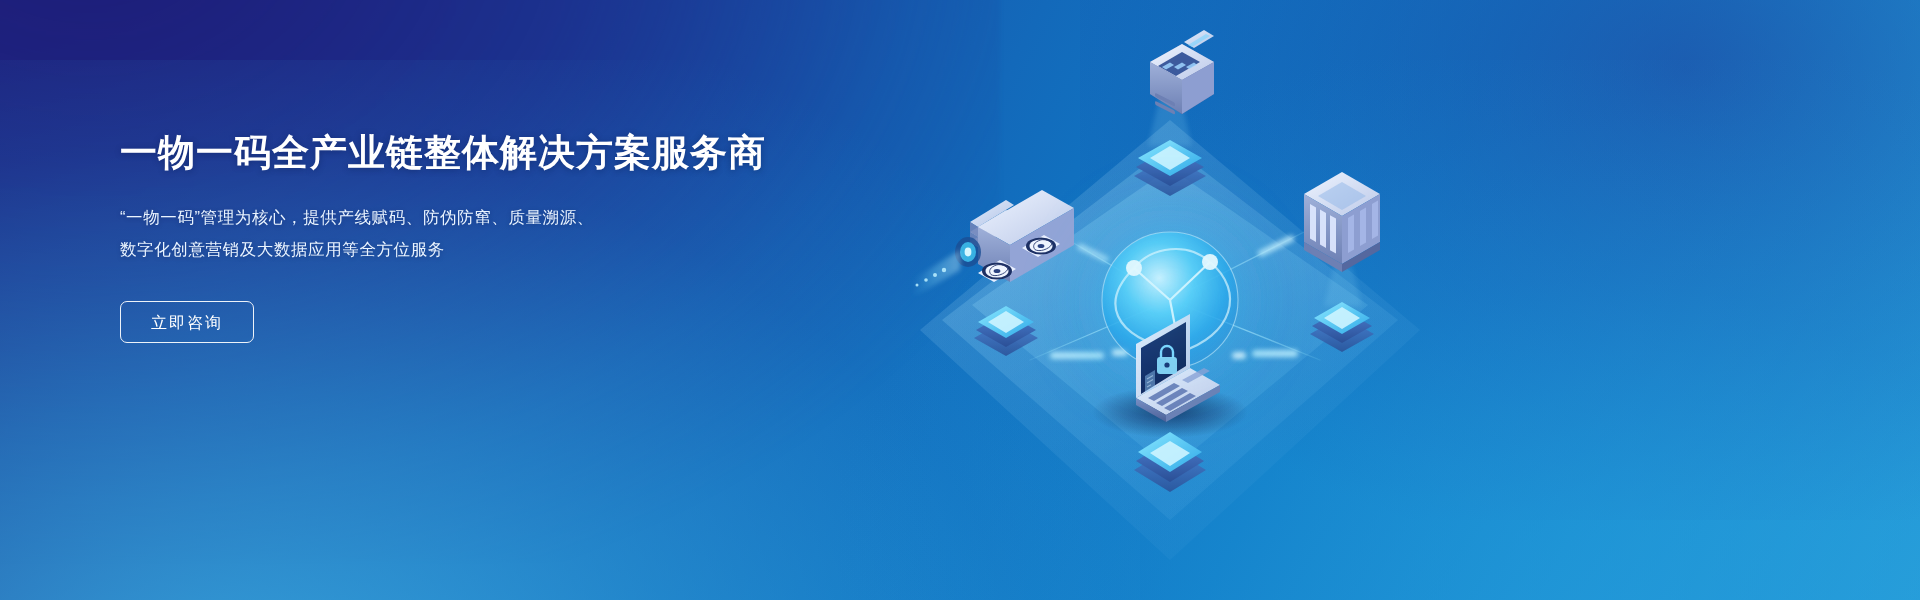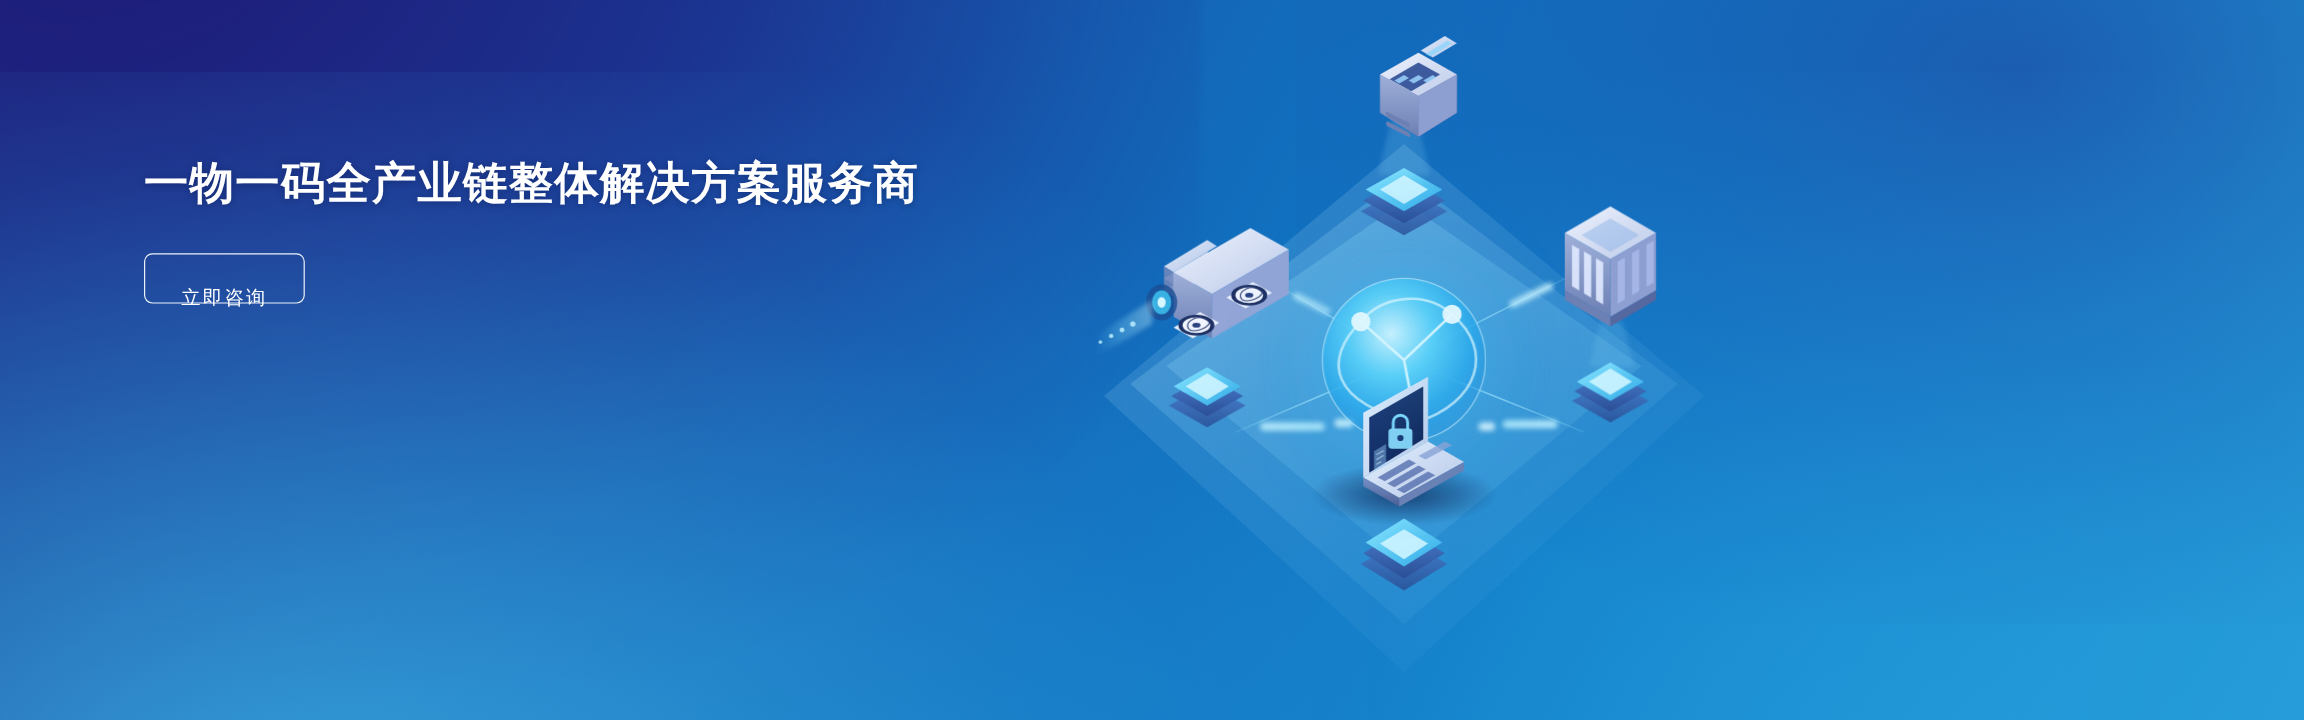--- a/index.html
+++ b/index.html
@@ -77,21 +77,21 @@
     line-height:32px;
     color:#eaf4ff;
     letter-spacing:.6px;
     font-weight:normal;
     text-shadow:0 1px 4px rgba(8,26,80,.35);
   }
   .sub div{white-space:nowrap;}
   .cta{
     display:inline-block;
     margin-top:36px;
-    padding:16px;
+    padding:0;
     width:134px;height:42px;
     line-height:42px;
     text-align:center;
     font-size:16px;
     letter-spacing:2px;
     color:#ffffff;
     background:transparent;
     border:1.6px solid rgba(255,255,255,.92);
     border-radius:7px;
     cursor:pointer;
@@ -113,20 +113,24 @@
 
   <div class="bg-base"></div>
   <div class="bg-tl"></div>
   <div class="bg-tr"></div>
   <div class="bg-bl"></div>
   <div class="bg-br"></div>
 
   <div class="copy">
     <h1 class="headline">一物一码全产业链整体解决方案服务商</h1>
 
+    <div class="sub">
+      <div>“一物一码”管理为核心，提供产线赋码、防伪防窜、质量溯源、</div>
+      <div>数字化创意营销及大数据应用等全方位服务</div>
+    </div>
 
     <button class="cta">立即咨询</button>
   </div>
 
   <div class="art">
     <svg viewBox="0 0 700 600" xmlns="http://www.w3.org/2000/svg" aria-hidden="true">
       <defs>
         <linearGradient id="plat1" x1="0" y1="0" x2="0.6" y2="1">
           <stop offset="0" stop-color="#9ad8f4" stop-opacity=".34"></stop>
           <stop offset="1" stop-color="#58b4e8" stop-opacity=".20"></stop>

